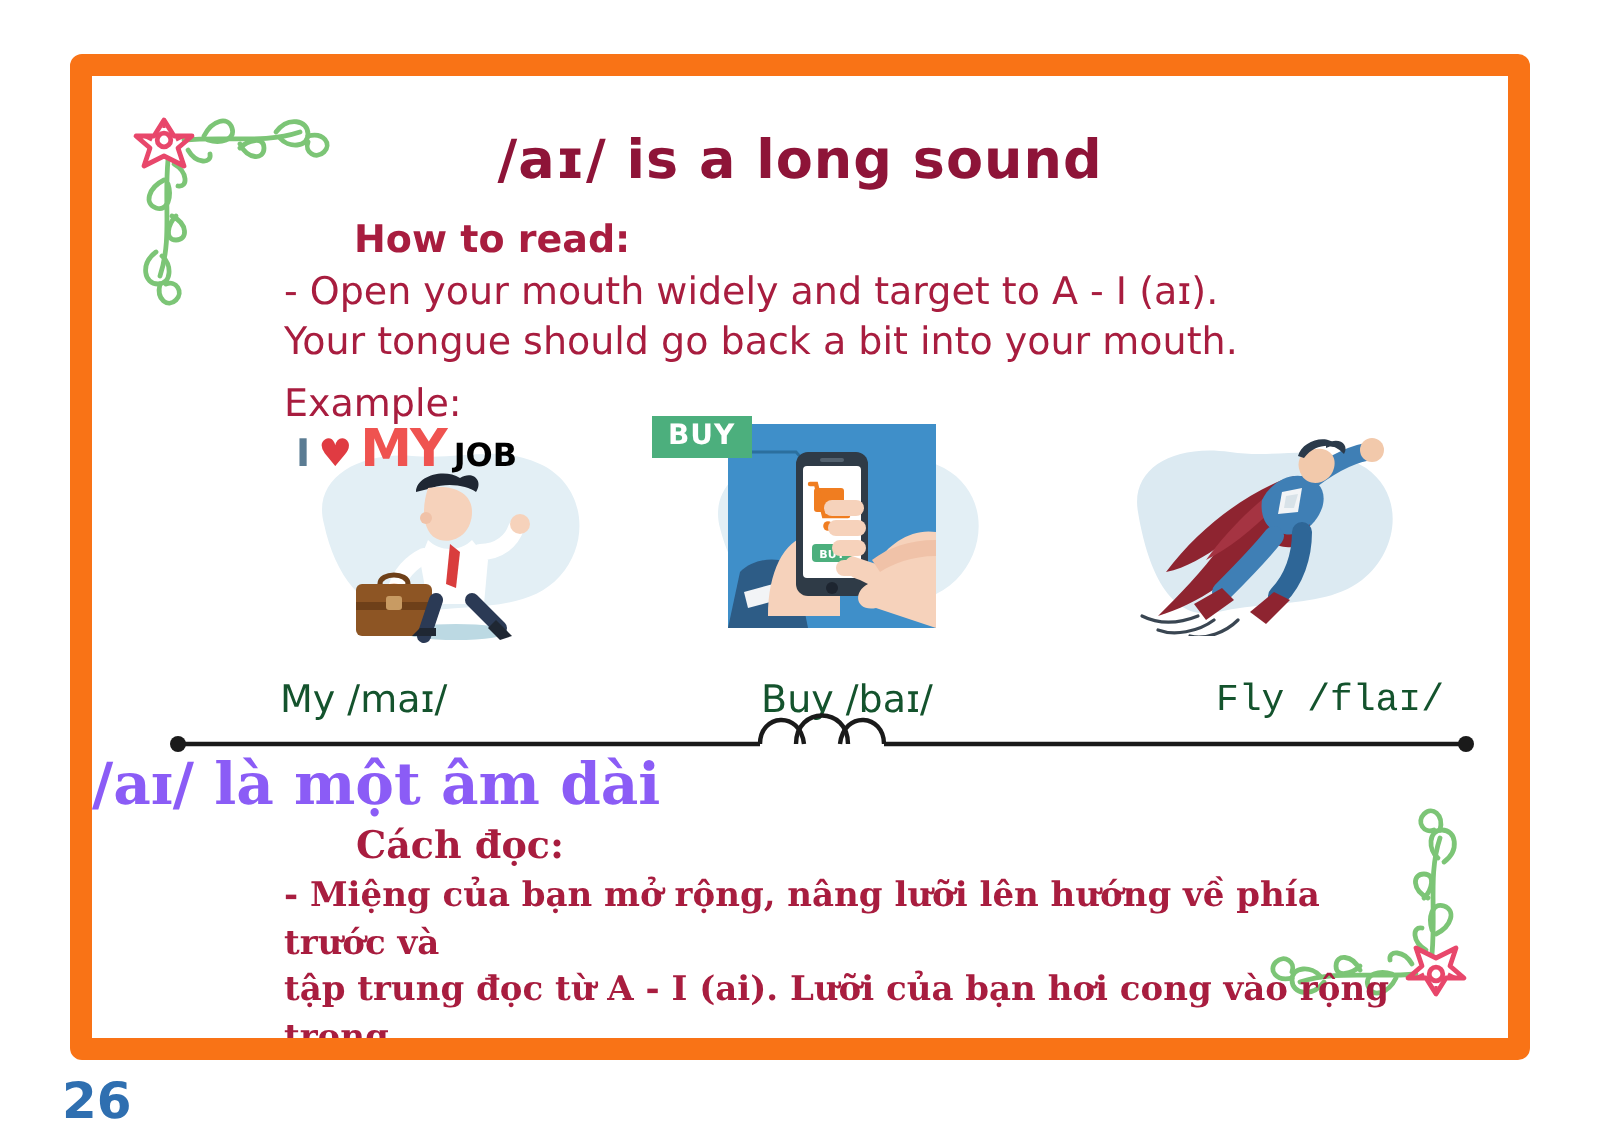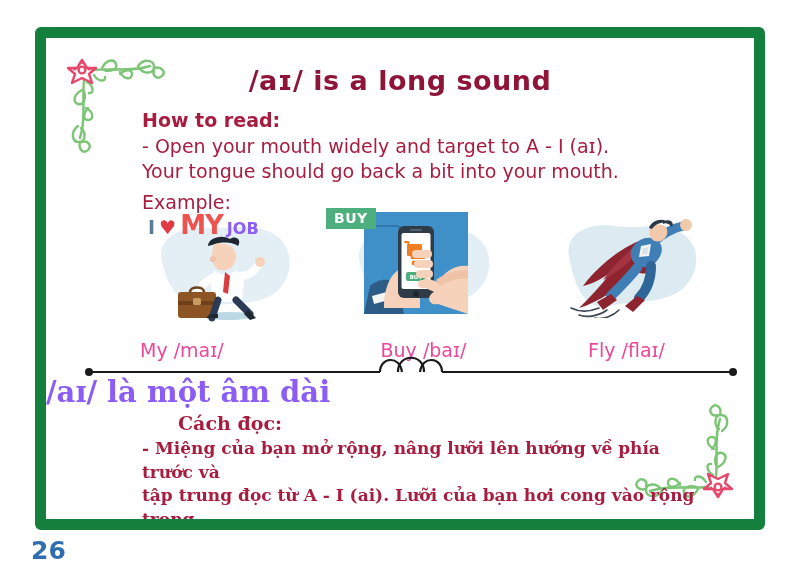--- a/index.html
+++ b/index.html
@@ -23,21 +23,21 @@
     background: #ffffff;
   }
 
   #card {
     position: absolute;
     left: 35px;
     top: 27px;
     width: 730px;
     height: 503px;
     box-sizing: border-box;
-    border: 11px solid #15803d;
+    border: 11px solid #f97316;
     border-radius: 6px;
     background: #ffffff;
   }
 
   #card-inner {
     position: absolute;
     left: 0; top: 0;
     width: 100%; height: 100%;
     overflow: hidden;
   }
@@ -71,20 +71,21 @@
     width: 570px;
     color: #a81d3f;
     font-family: "DejaVu Sans", sans-serif;
     font-size: 19px;
     line-height: 1.32;
   }
   .en-block .lbl {
     font-weight: bold;
     display: block;
     margin-bottom: 1px;
+    margin-left: 35px;
   }
   .en-block .para {
     display: block;
   }
   .en-block .example {
     display: block;
     margin-top: 6px;
   }
 
   
@@ -109,43 +110,43 @@
     position: absolute;
     left: 18px; top: 10px;
     width: 158px; height: 102px;
   }
 
   .ex-caption {
     position: absolute;
     top: 133px;
     width: 195px;
     text-align: center;
-    color: #ec4899;
+    color: #14532d;
     font-family: "DejaVu Sans", sans-serif;
     font-size: 19px;
   }
   .ex-caption.c1 { left: 0px; text-align: left; padding-left: 14px; box-sizing: border-box; }
   .ex-caption.c2 { left: 200px; }
-  .ex-caption.c3 { left: 405px; padding-right: 4px; box-sizing: border-box; }
+  .ex-caption.c3 { left: 405px; text-align: right; padding-right: 4px; box-sizing: border-box; font-family: Liberation Mono, monospace; }
 
   
   .ilmj {
     position: absolute;
     left: 22px; top: 4px;
     width: 150px; height: 26px;
     display: flex;
     align-items: baseline;
     gap: 4px;
     font-family: "DejaVu Sans", sans-serif;
     font-weight: bold;
   }
   .ilmj .i  { color: #5b7c93; font-size: 19px; }
   .ilmj .hrt{ color: #e03b42; font-size: 19px; }
   .ilmj .my { color: #ef5350; font-size: 26px; letter-spacing: -1px; }
-  .ilmj .job{ color: #8b5cf6; font-size: 16px; }
+  .ilmj .job{ color: #000000; font-size: 16px; }
 
   
   .buy-card {
     position: absolute;
     left: 38px; top: 6px;
     width: 104px; height: 102px;
     background: #3f8fc9;
     overflow: hidden;
   }
   .buy-tag {

